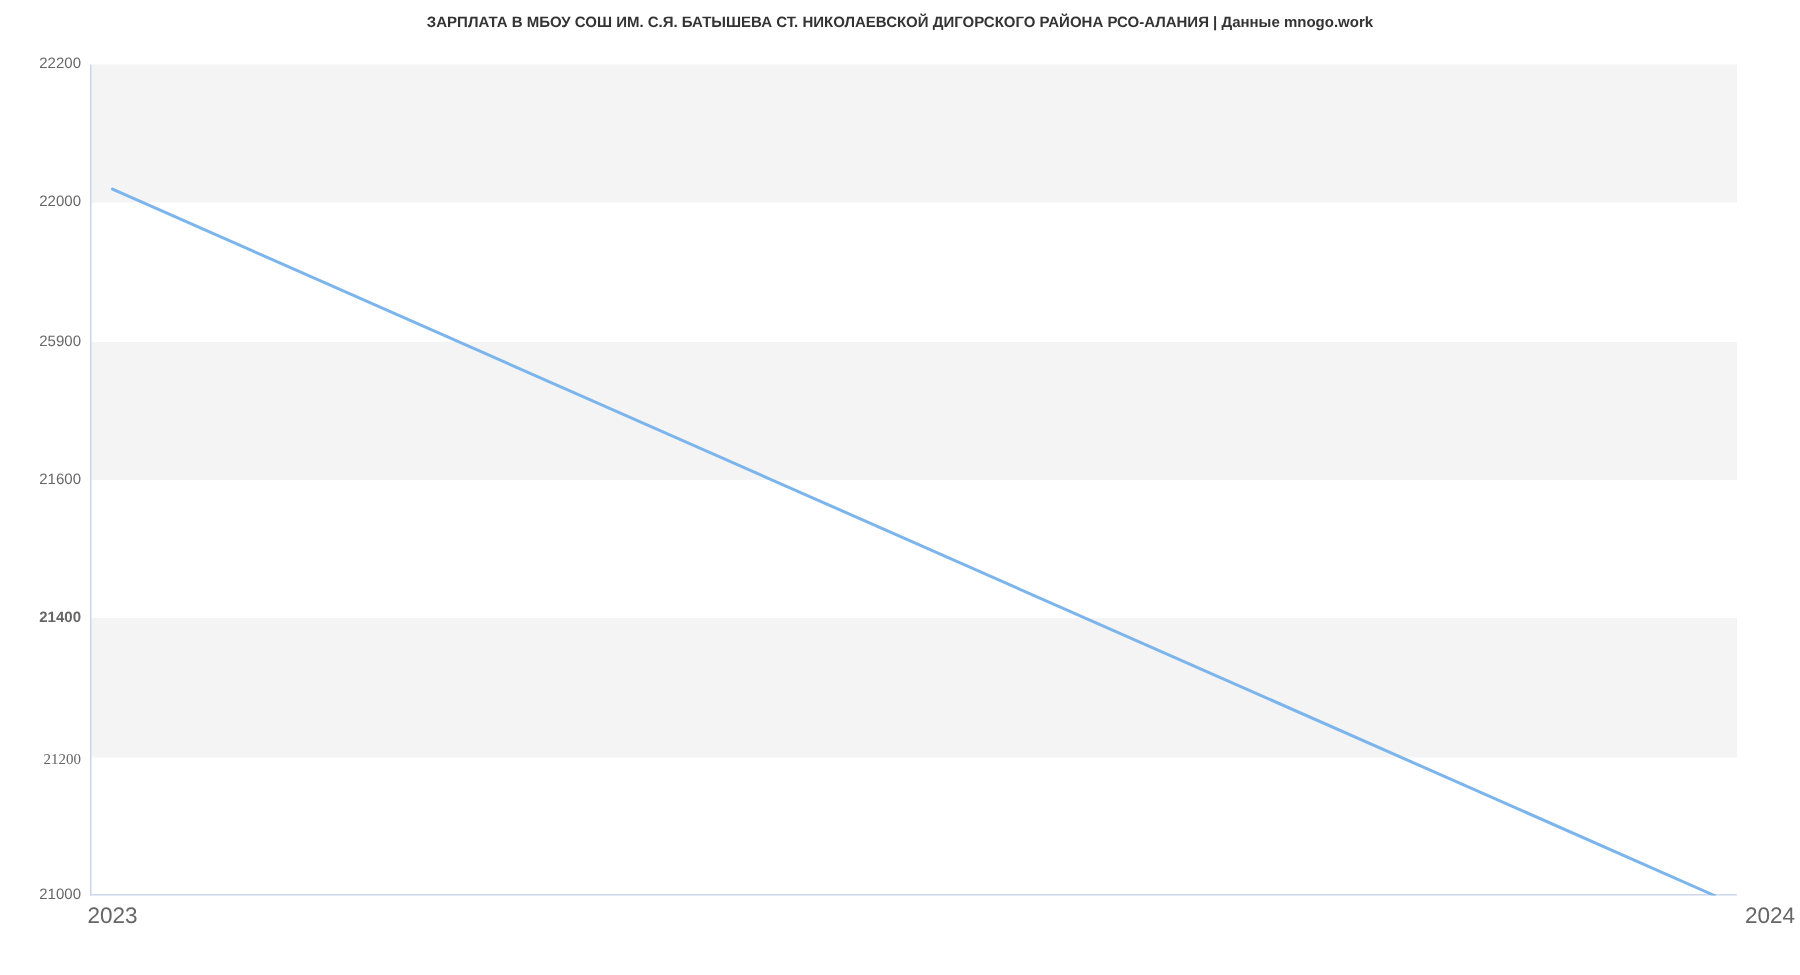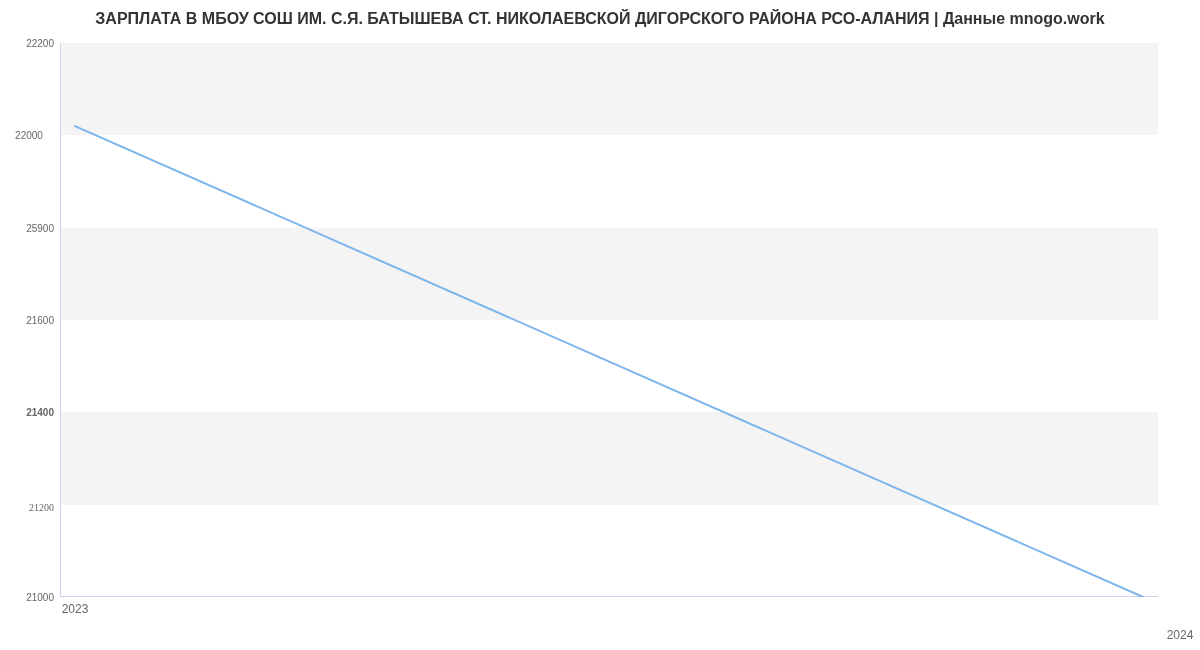--- a/index.html
+++ b/index.html
@@ -9,21 +9,21 @@
       font-family: Verdana, Geneva, sans-serif;
       background: #ffffff;
       position: relative;
     }
     .chart-title {
       position: absolute;
       top: 10px;
       left: 0;
       width: 100%;
       text-align: center;
-      font-size: 16px;
+      font-size: 10px;
       font-weight: bold;
       color: #333;
     }
     .plot-area {
       position: absolute;
       left: 60px;
       top: 43px;
       width: 1098px;
       height: 554px;
     }
@@ -38,21 +38,21 @@
       right: 1146px;
       width: 50px;
       text-align: right;
       font-size: 10px;
       color: #666;
       transform: translateY(-50%);
     }
     .x-tick-label {
       position: absolute;
       top: 602px;
-      font-size: 12px;
+      font-size: 15px;
       color: #666;
       transform: translateX(-50%);
     }
     .axis-line {
       position: absolute;
       background: #ccd6eb;
     }
     .data-line {
       position: absolute;
       left: 0;
@@ -78,17 +78,17 @@
   <svg class="data-line" viewBox="0 0 1098 554" preserveAspectRatio="none">
     <polyline id="series-line" fill="none" stroke-width="2" stroke-linejoin="round" stroke-linecap="round" points="15.00,83.10 1083.00,554.00" stroke="#7cb5ec"></polyline>
   </svg>
 </div>
 
 <div class="y-tick-label" style="top:597px;">21000</div>
 <div class="y-tick-label" style="top:507px;font-family:Liberation Serif, serif;">21200</div>
 <div class="y-tick-label" style="top:412.33px;font-weight:bold;">21400</div>
 <div class="y-tick-label" style="top:320px;">21600</div>
 <div class="y-tick-label" style="top:227.67px;">25900</div>
-<div class="y-tick-label" style="top:135.33px;text-align:center;">22000</div>
+<div class="y-tick-label" style="top:135.33px;">22000</div>
 <div class="y-tick-label" style="top:43px;">22200</div>
 
 <div class="x-tick-label" style="left:75px;">2023</div>
-<div class="x-tick-label" style="left:1180px;margin-top:26px;">2024</div>
+<div class="x-tick-label" style="left:1180px;">2024</div>
 
 </body></html>

